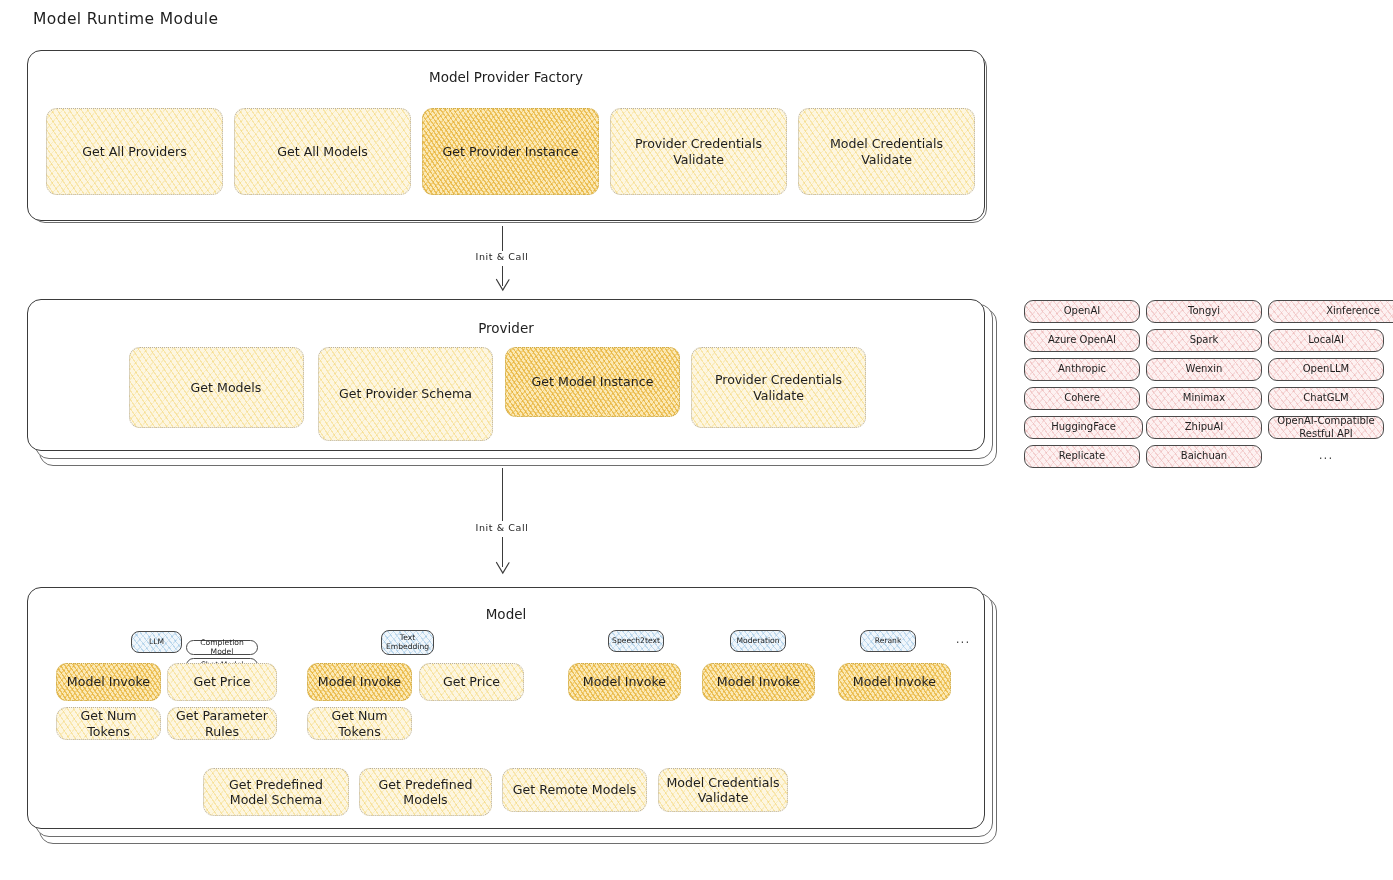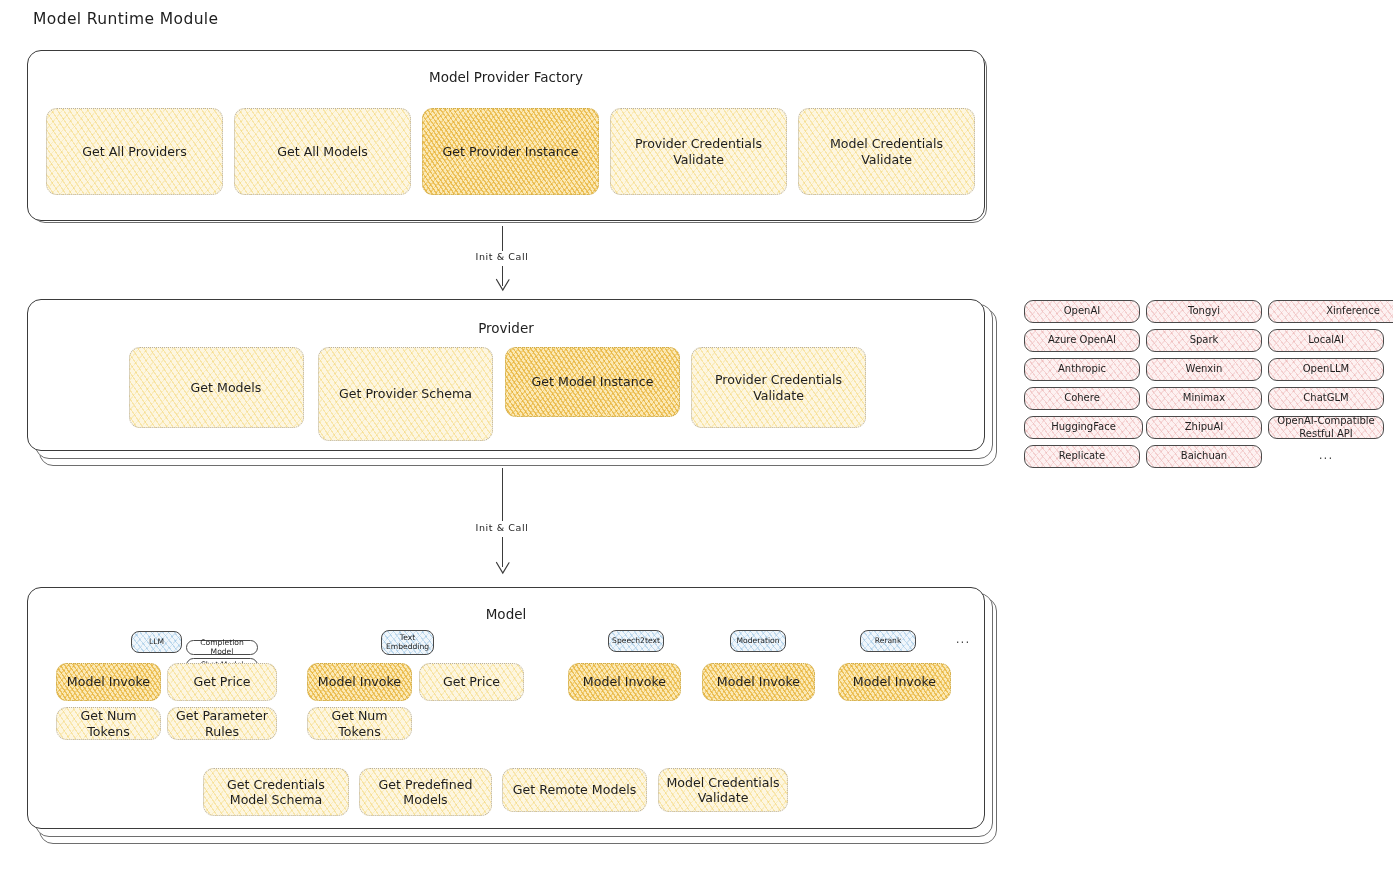--- a/index.html
+++ b/index.html
@@ -169,19 +169,19 @@
     <div class="abs hbox yd" style="left:540px;top:75px;width:113px;height:38px;">Model Invoke</div>
 
     <div class="abs hbox b" style="left:702px;top:42px;width:56px;height:22px;">Moderation</div>
     <div class="abs hbox yd" style="left:674px;top:75px;width:113px;height:38px;">Model Invoke</div>
 
     <div class="abs hbox b" style="left:832px;top:42px;width:56px;height:22px;">Rerank</div>
     <div class="abs hbox yd" style="left:810px;top:75px;width:113px;height:38px;">Model Invoke</div>
 
     <div class="abs dots" style="left:922px;top:44px;width:26px;text-align:center;">...</div>
 
-    <div class="abs hbox y" style="left:175px;top:180px;width:146px;height:48px;">Get Credentials Model Schema</div>
+    <div class="abs hbox y" style="left:175px;top:180px;width:146px;height:48px;">Get Predefined Model Schema</div>
     <div class="abs hbox y" style="left:474px;top:180px;width:145px;height:44px;">Get Remote Models</div>
     <div class="abs hbox y" style="left:331px;top:180px;width:133px;height:48px;">Get Predefined Models</div>
     <div class="abs hbox y" style="left:630px;top:180px;width:130px;height:44px;">Model Credentials Validate</div>
   </div>
 
 </div>
 
 </body></html>

